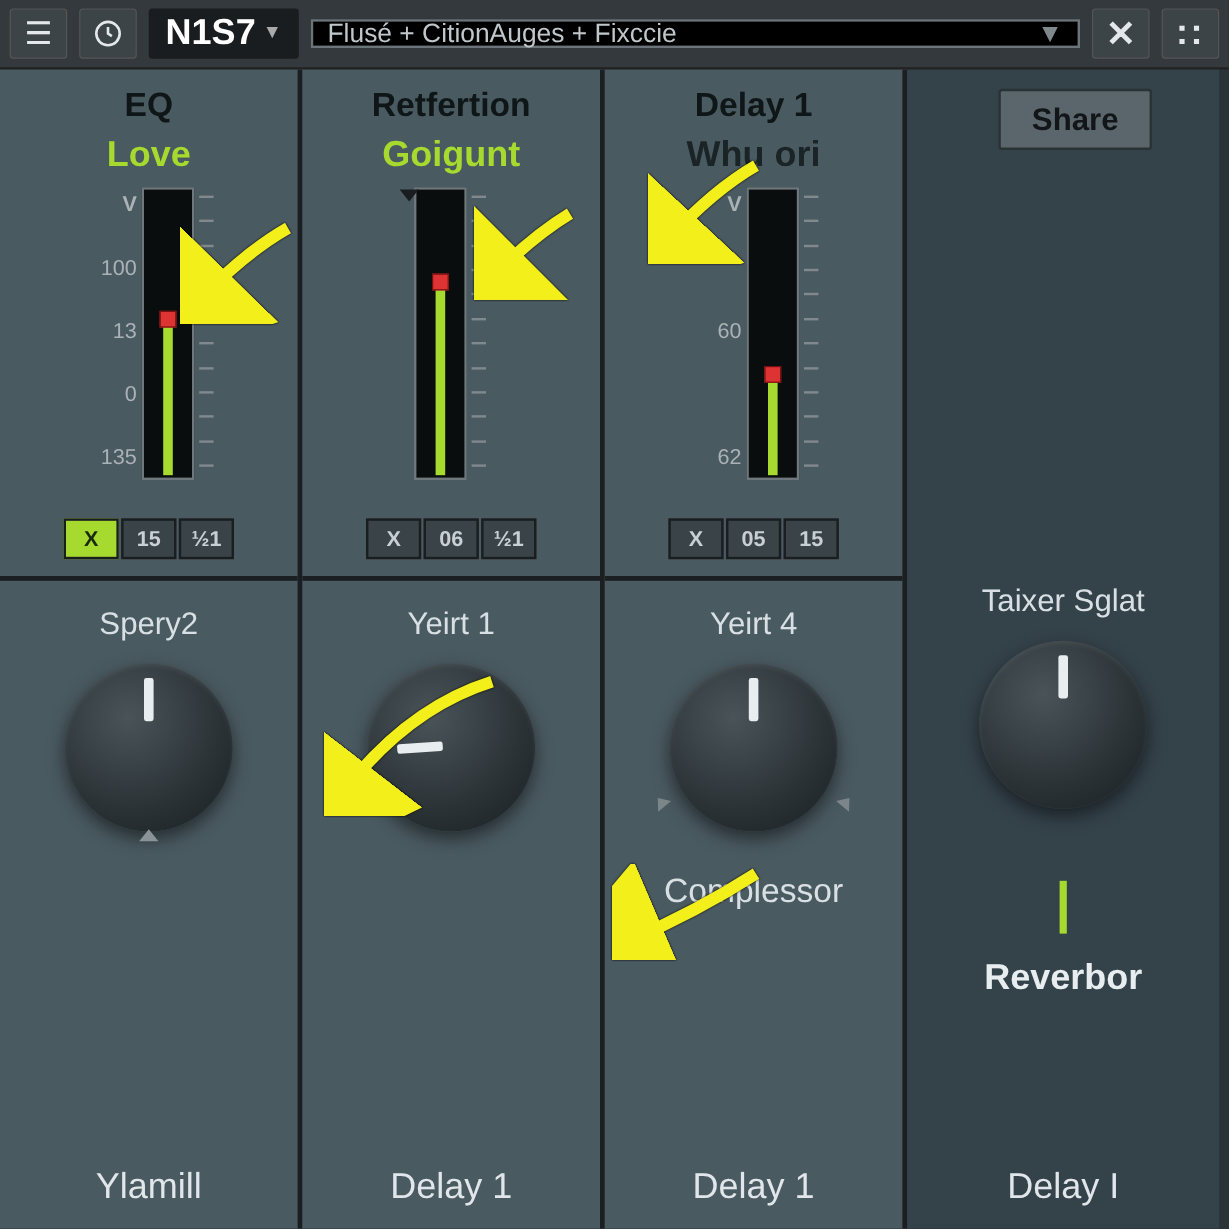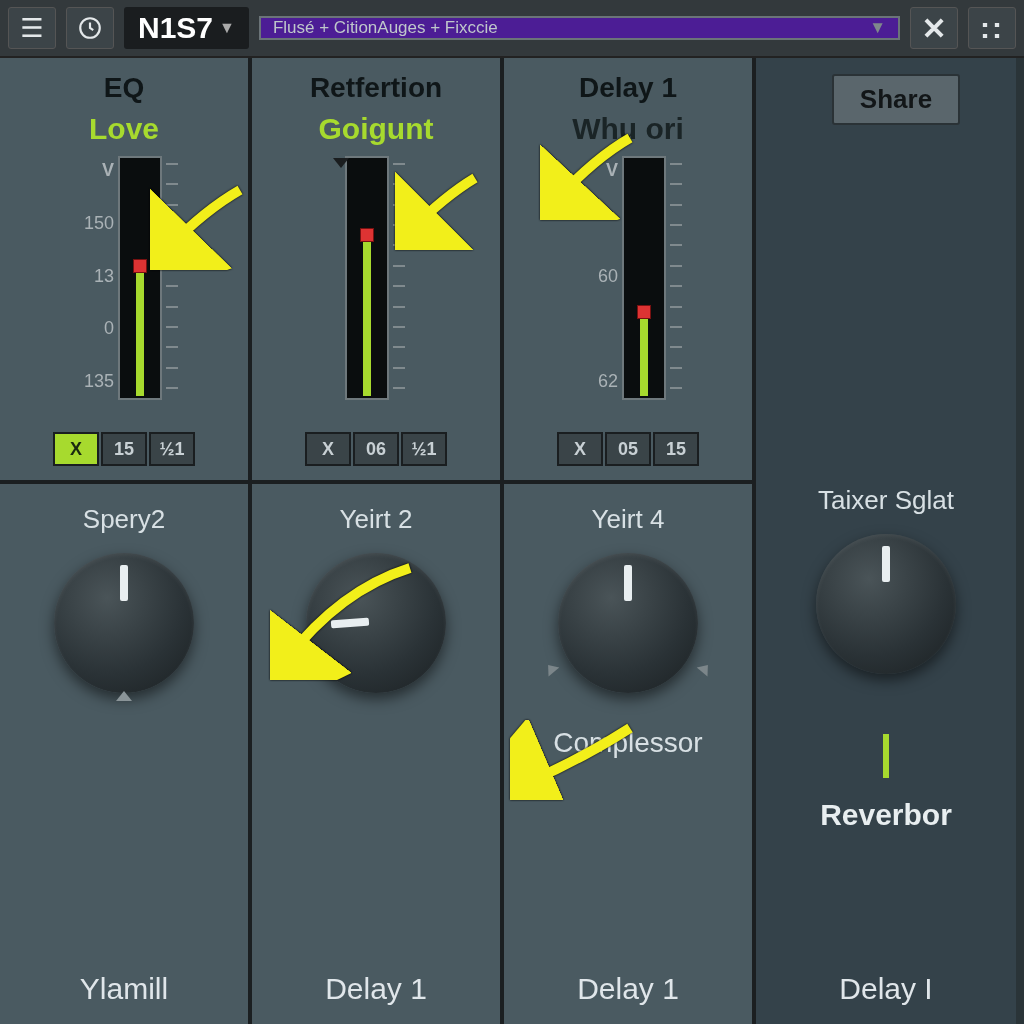--- a/index.html
+++ b/index.html
@@ -42,28 +42,28 @@
     font-size: 30px;
     font-weight: bold;
     display: flex;
     align-items: center;
     border-radius: 3px;
     gap: 6px;
   }
   .preset .caret { font-size: 16px; color: #aaa; }
   .plugin-chain {
     flex: 1;
-    background: #4c1d95;
+    background: #000000;
     border: 2px solid #6b7478;
     height: 24px;
     display: flex;
     align-items: center;
     justify-content: space-between;
     padding: 0 12px;
-    font-size: 17px;
+    font-size: 22px;
     color: #bfc7cb;
   }
   .plugin-chain .caret { color: #7f888c; }
   .close-btn, .grid-btn {
     width: 48px;
     font-size: 30px;
     font-weight: bold;
   }
   .grid-btn { letter-spacing: 2px; }
 
@@ -295,21 +295,21 @@
 </div>
 
 <div class="channels">
 
   <div class="channel">
     <div class="channel-title">EQ</div>
     <div class="channel-sub">Love</div>
     <div class="meter-block">
       <div class="scale-left" style="position:relative">
         <span class="v-lab" style="position:static">V</span>
-        <span class="tick">150</span>
+        <span class="tick">100</span>
         <span class="tick">13</span>
         <span class="tick">0</span>
         <span class="tick">135</span>
       </div>
       <div class="meter">
         <div class="meter-fill" style="height:55%"></div>
         <div class="meter-handle" style="bottom:55%"></div>
       </div>
       <div class="scale-right">
         <div class="n"></div>
@@ -364,21 +364,21 @@
         <div class="n"></div>
           <div class="n"></div>
       </div>
     </div>
     <div class="mini-buttons">
       <button>X</button>
       <button>06</button>
       <button>½1</button>
     </div>
     <div class="section-divider"></div>
-    <div class="knob-label">Yeirt 2</div>
+    <div class="knob-label">Yeirt 1</div>
     <div class="knob rot-left">
       <div class="indicator"></div>
     </div>
     <div class="lower-spacer"></div>
     <div class="bottom-label">Delay 1</div>
   </div>
 
   <div class="channel">
     <div class="channel-title">Delay 1</div>
     <div class="channel-sub" style="color:#1a2426">Whu ori</div>

